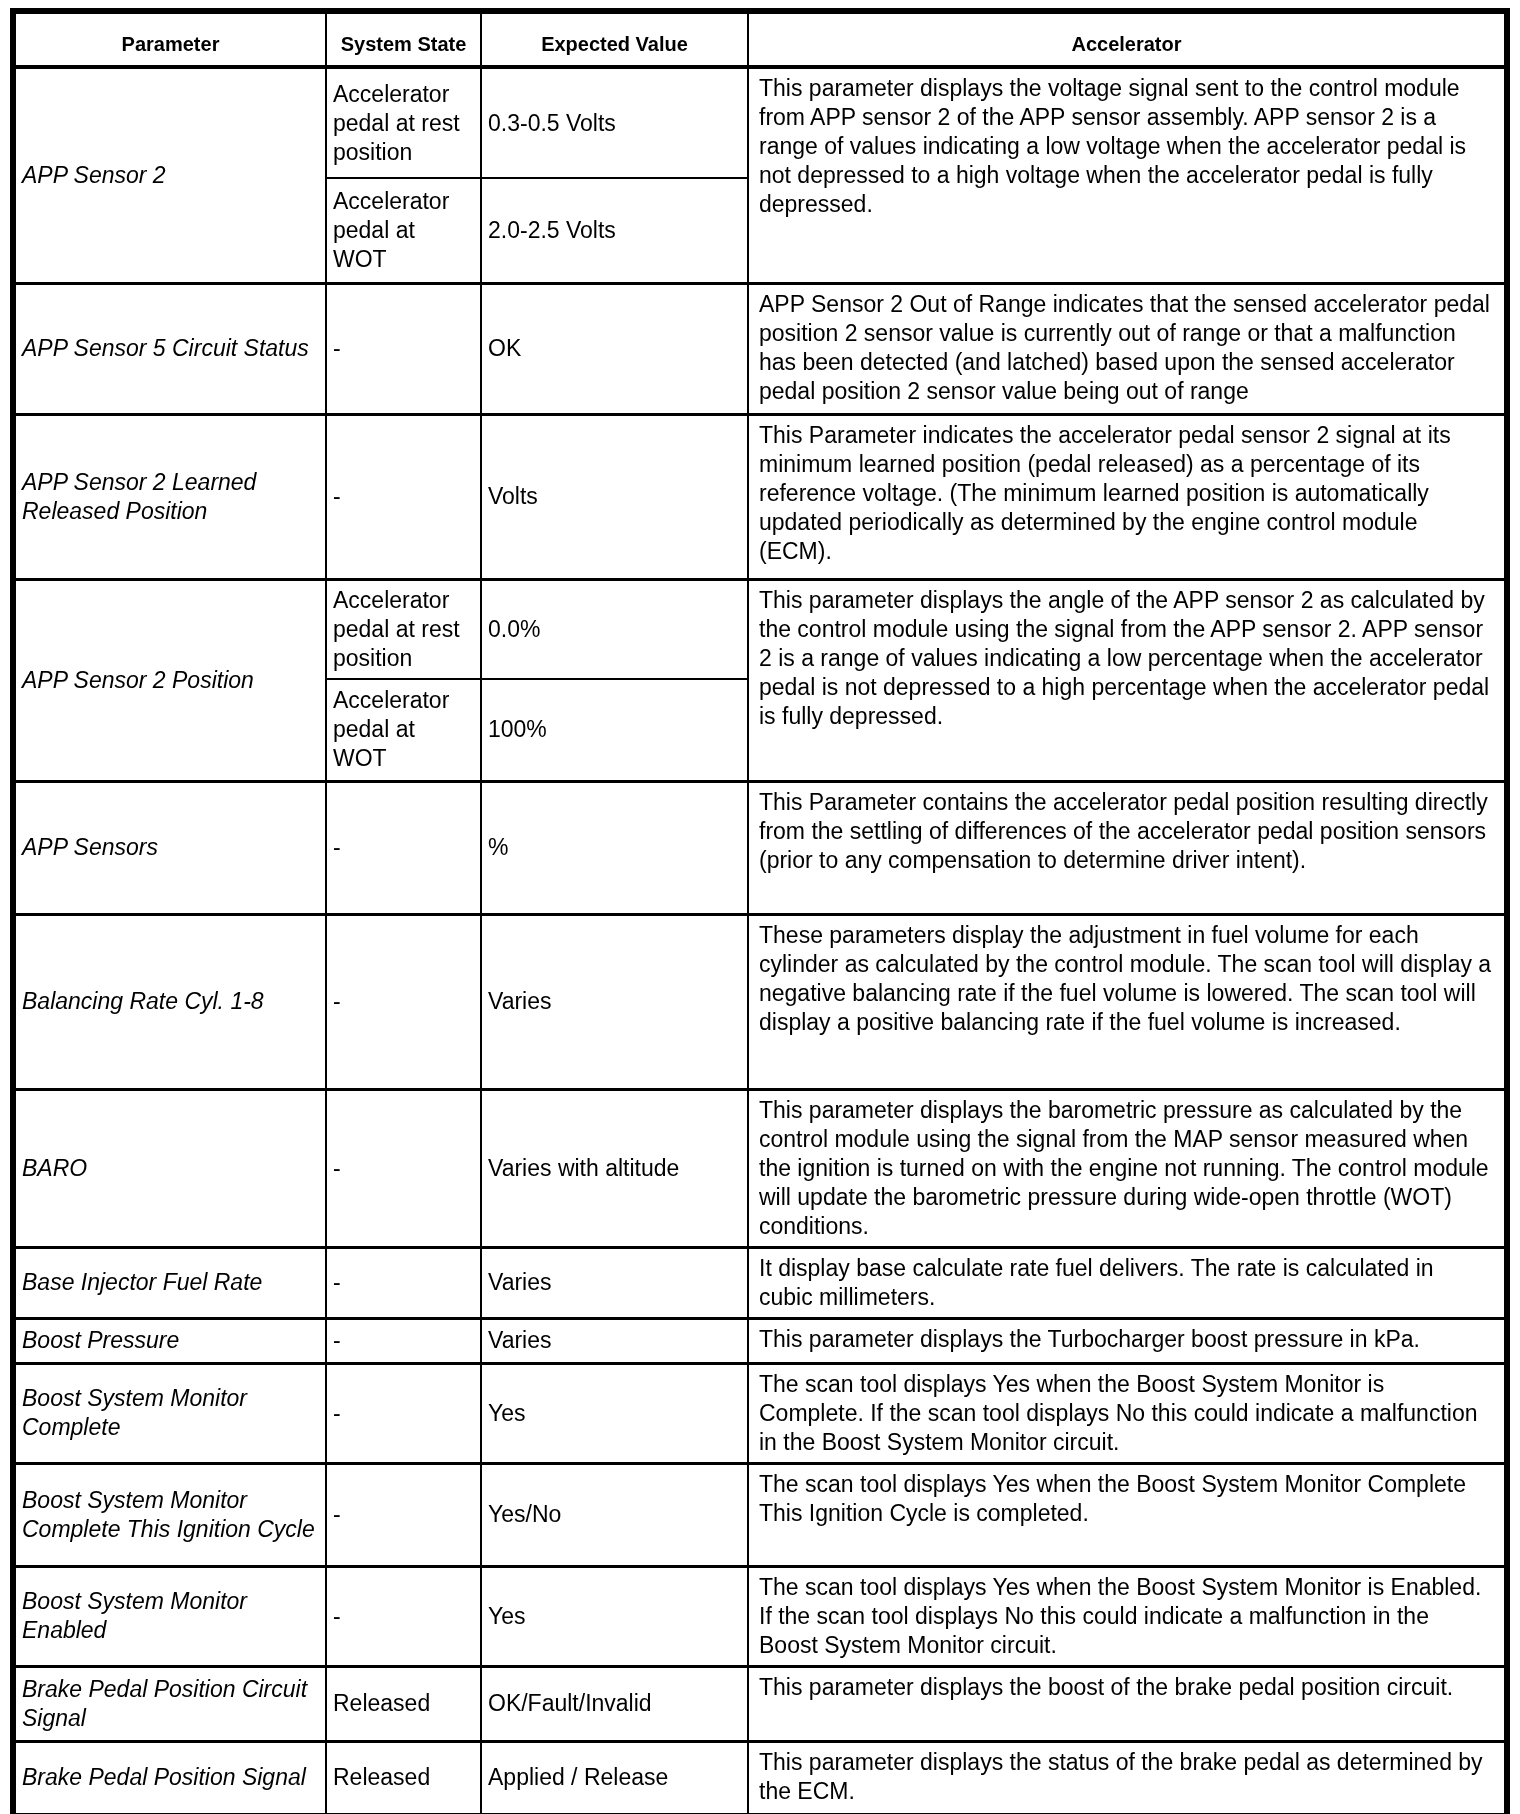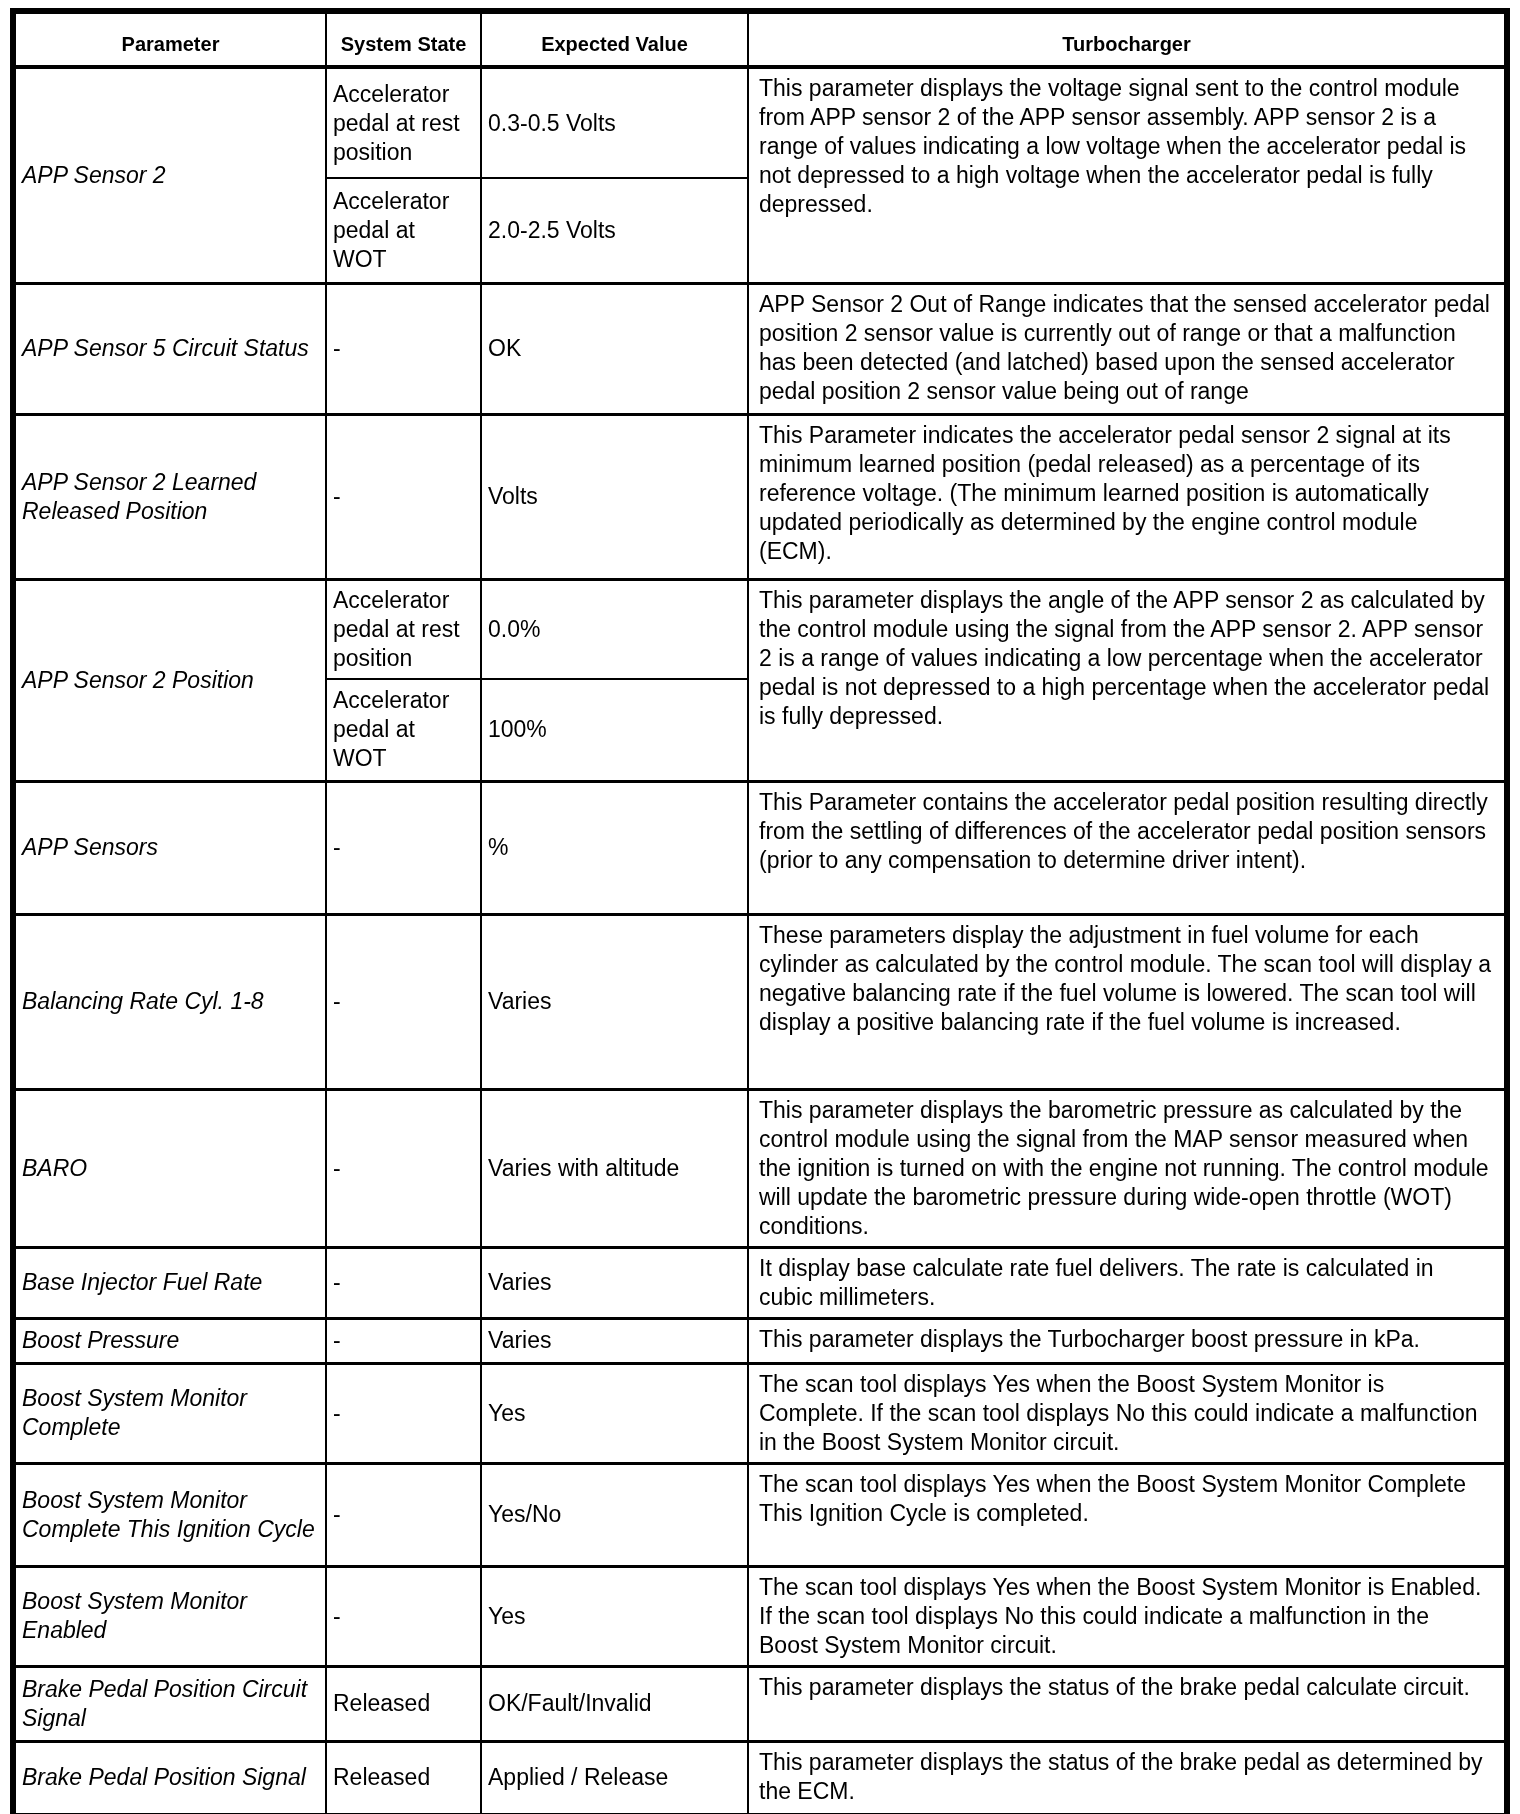--- a/index.html
+++ b/index.html
@@ -55,21 +55,21 @@
       <col style="width:313px">
       <col style="width:155px">
       <col style="width:267px">
       <col>
     </colgroup>
     <thead>
       <tr style="height:56px">
         <th>Parameter</th>
         <th>System State</th>
         <th>Expected Value</th>
-        <th>Turbocharger</th>
+        <th>Accelerator</th>
       </tr>
     </thead>
     <tbody>
 
       <tr class="major" style="height:111px">
         <td class="param" rowspan="2">APP Sensor 2</td>
         <td class="state">Accelerator pedal at rest position</td>
         <td class="value">0.3-0.5 Volts</td>
         <td class="desc" rowspan="2">This parameter displays the voltage signal sent to the control module from APP sensor 2 of the APP sensor assembly. APP sensor 2 is a range of values indicating a low voltage when the accelerator pedal is not depressed to a high voltage when the accelerator pedal is fully depressed.</td>
       </tr>
@@ -156,21 +156,21 @@
         <td class="param">Boost System Monitor Enabled</td>
         <td class="state">-</td>
         <td class="value">Yes</td>
         <td class="desc">The scan tool displays Yes when the Boost System Monitor is Enabled. If the scan tool displays No this could indicate a malfunction in the Boost System Monitor circuit.</td>
       </tr>
 
       <tr class="major" style="height:75px">
         <td class="param">Brake Pedal Position Circuit Signal</td>
         <td class="state">Released</td>
         <td class="value">OK/Fault/Invalid</td>
-        <td class="desc">This parameter displays the status of the brake pedal calculate circuit.</td>
+        <td class="desc">This parameter displays the boost of the brake pedal position circuit.</td>
       </tr>
 
       <tr class="major" style="height:75px">
         <td class="param">Brake Pedal Position Signal</td>
         <td class="state">Released</td>
         <td class="value">Applied / Release</td>
         <td class="desc">This parameter displays the status of the brake pedal as determined by the ECM.</td>
       </tr>
     </tbody>
   </table>

